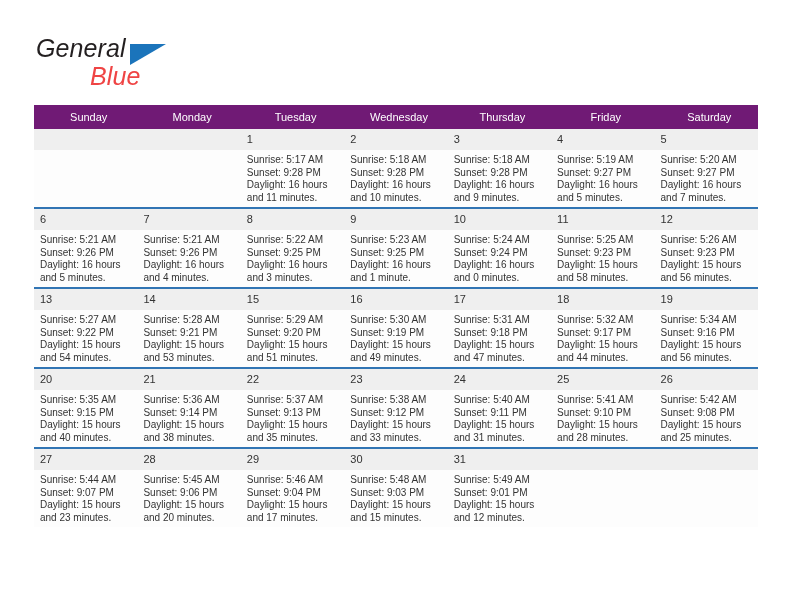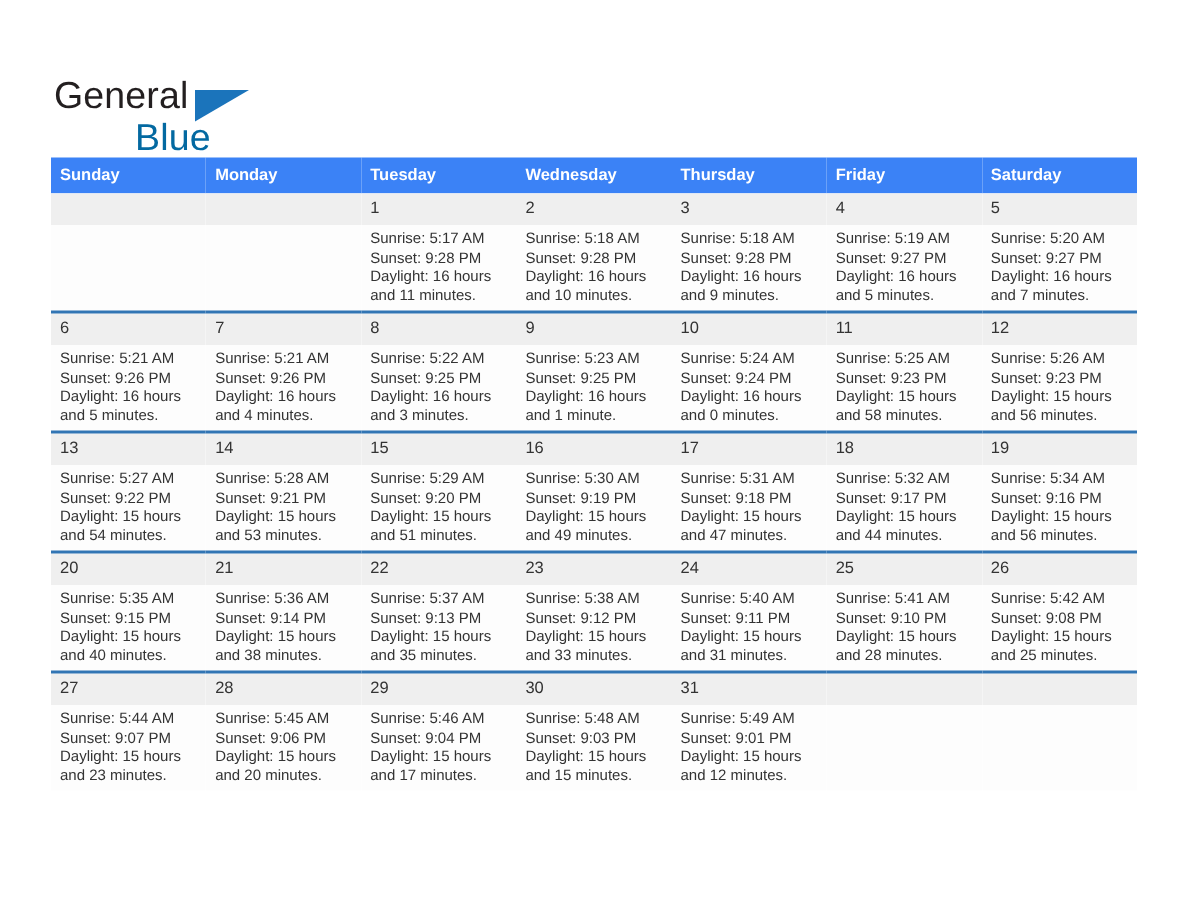--- a/index.html
+++ b/index.html
@@ -25,23 +25,24 @@
   .header {
     position: absolute;
     left: 34px;
     top: 28px;
     right: 34px;
     height: 72px;
   }
   .brand {
     position: absolute;
     left: 0;
-    top: 22px;
+    top: 6px;
     width: 210px;
     height: 62px;
+    font-style: italic;
   }
   .brand-general {
     position: absolute;
     left: 2px;
     top: 0px;
     font-size: 25px;
     letter-spacing: 0.1px;
     color: #231f20;
     font-family: "Liberation Sans", sans-serif;
   }
@@ -53,21 +54,21 @@
     height: 0;
     border-left: 36px solid #1b74bb;
     border-bottom: 21px solid transparent;
   }
   .brand-blue {
     position: absolute;
     left: 56px;
     top: 28px;
     font-size: 25px;
     letter-spacing: 0.1px;
-    color: #0369a1;
+    color: #ef4444;
     font-family: "Liberation Sans", sans-serif;
   }
 
   .title-block {
     position: absolute;
     right: 0;
     top: 0;
     text-align: right;
   }
   .cal-title {
@@ -87,25 +88,25 @@
   
   .calendar {
     position: absolute;
     left: 34px;
     top: 105px;
     width: 724px;
     border-collapse: collapse;
     table-layout: fixed;
   }
   .calendar th {
-    background: #3b82f6;
+    background: #701a75;
     color: #ffffff;
     font-size: 11px;
-    font-weight: bold;
-    text-align: left;
+    font-weight: normal;
+    text-align: center;
     padding: 6px 0 6px 6px;
     height: 10px;
     border: none;
   }
   .calendar td {
     vertical-align: top;
     padding: 0;
     border: none;
     border-bottom: 2px solid #3175b4;
     background: #fdfdfd;

